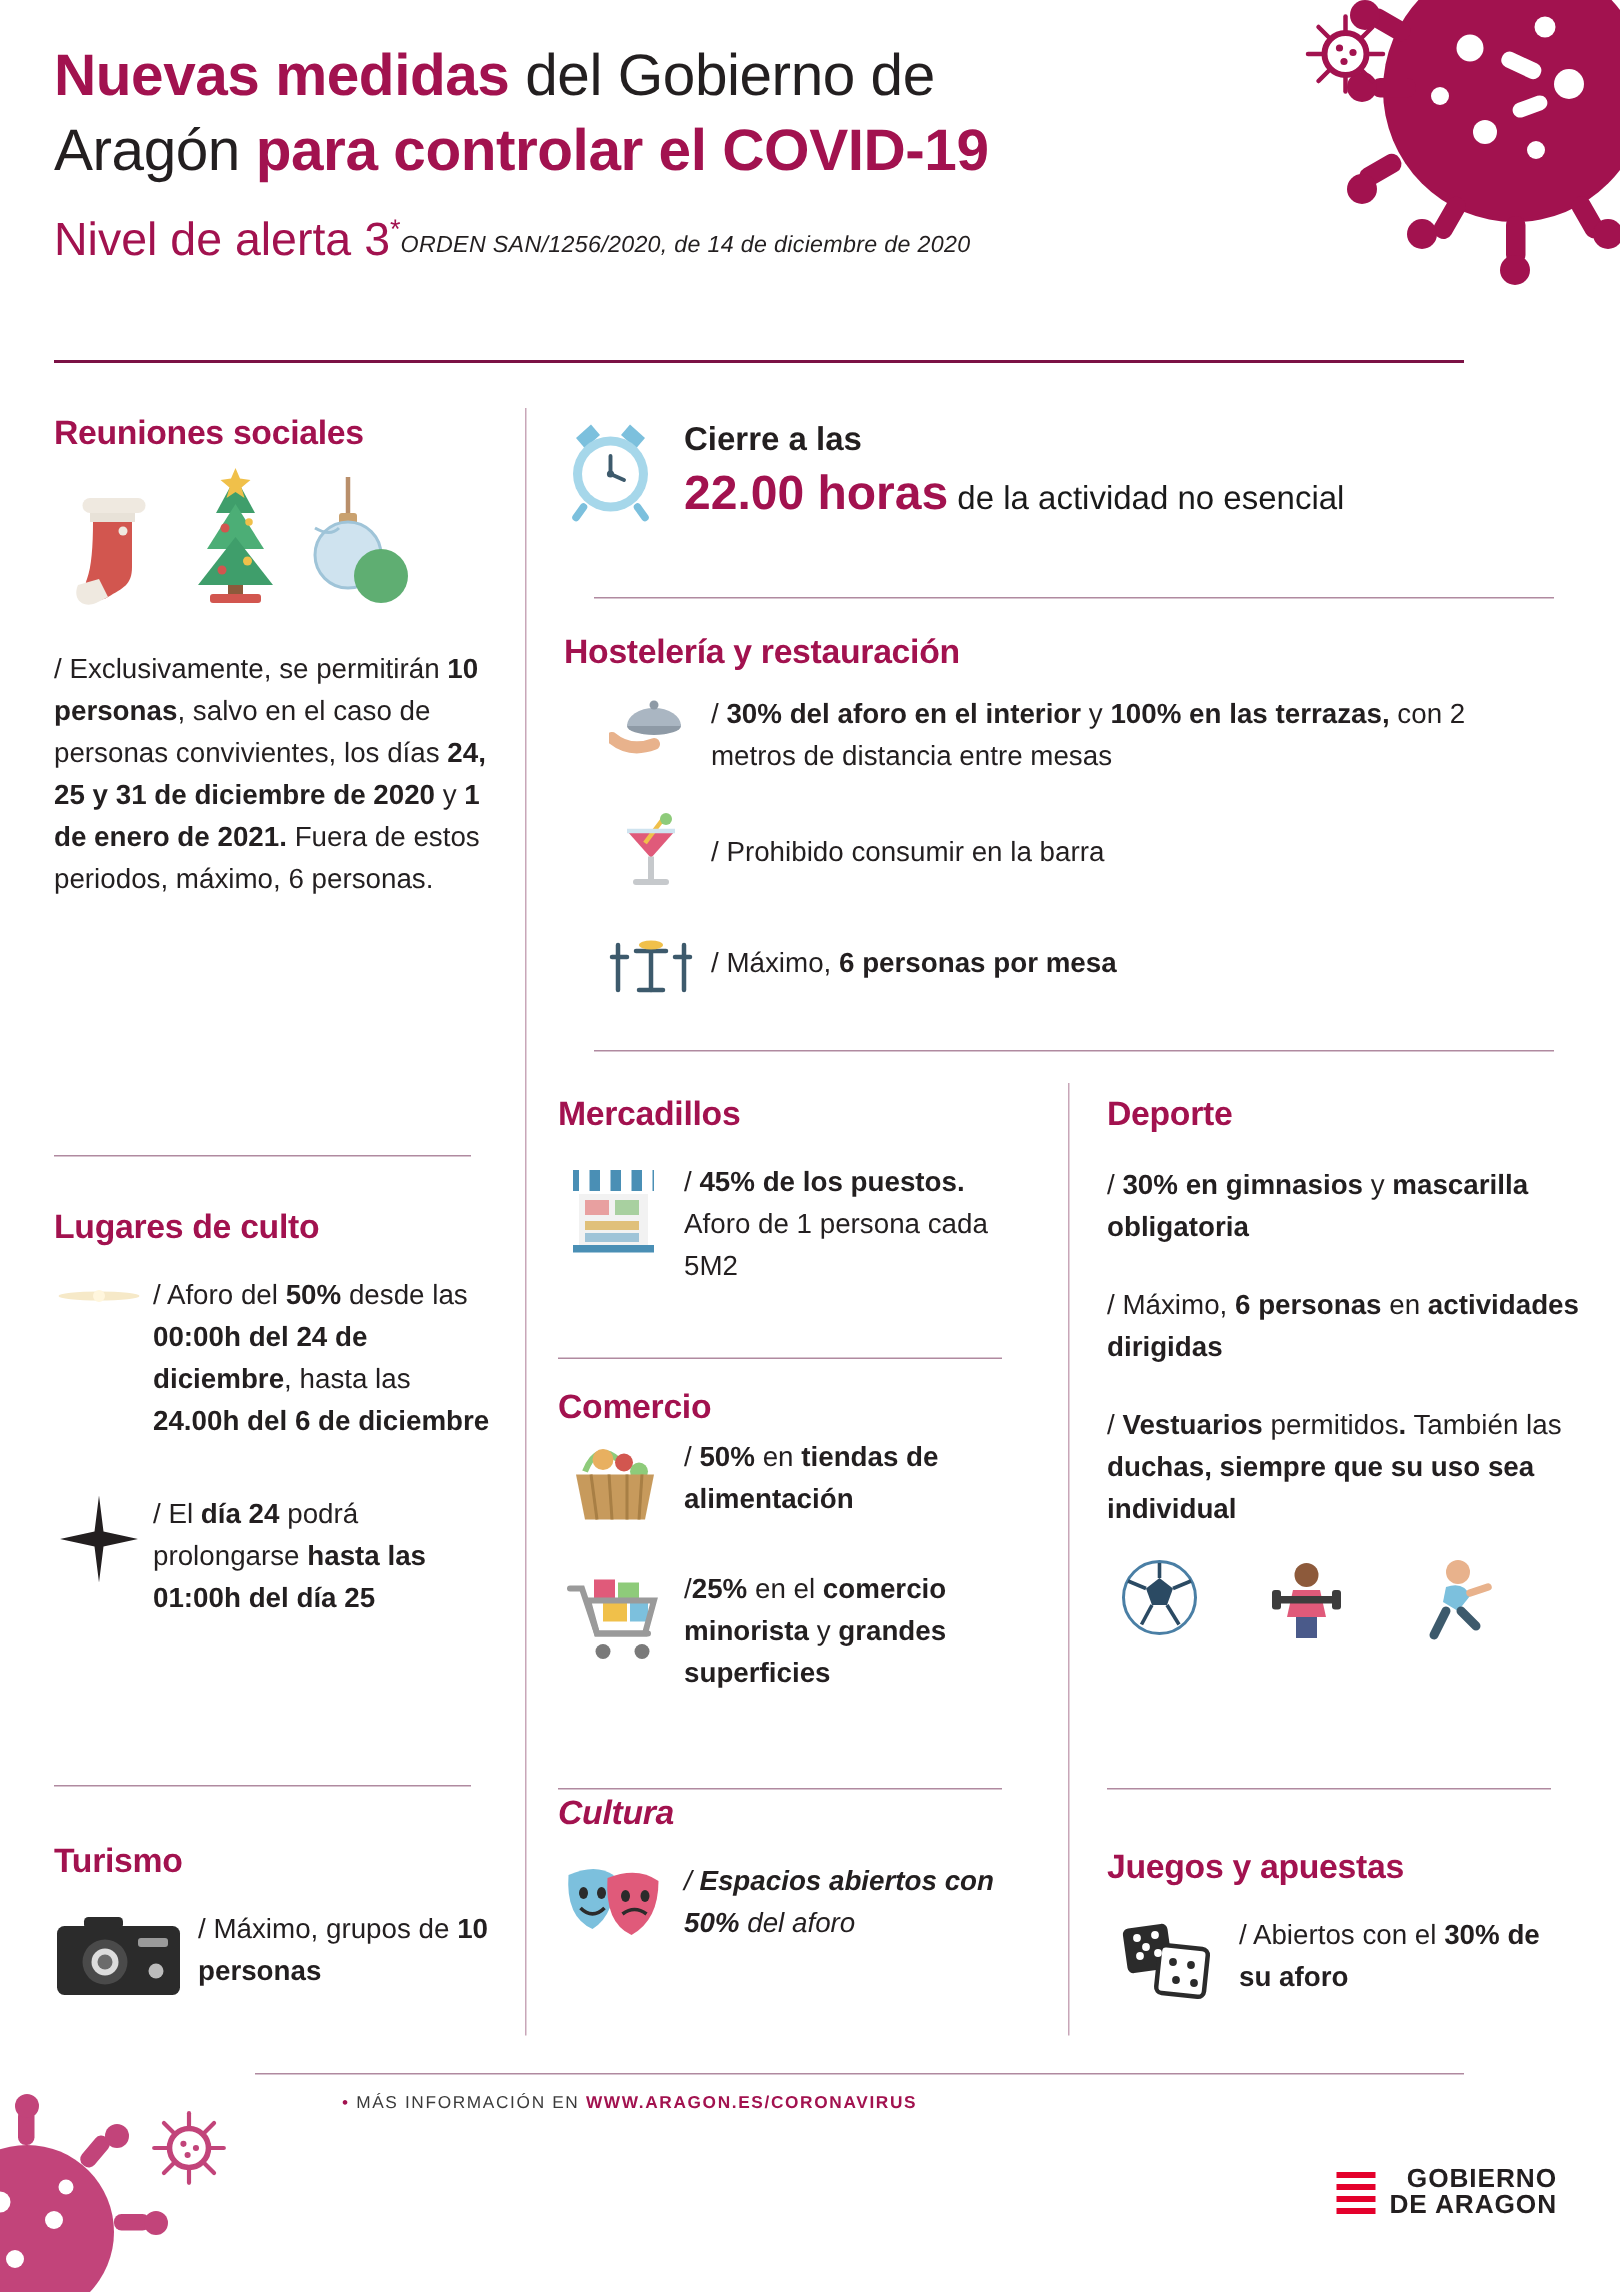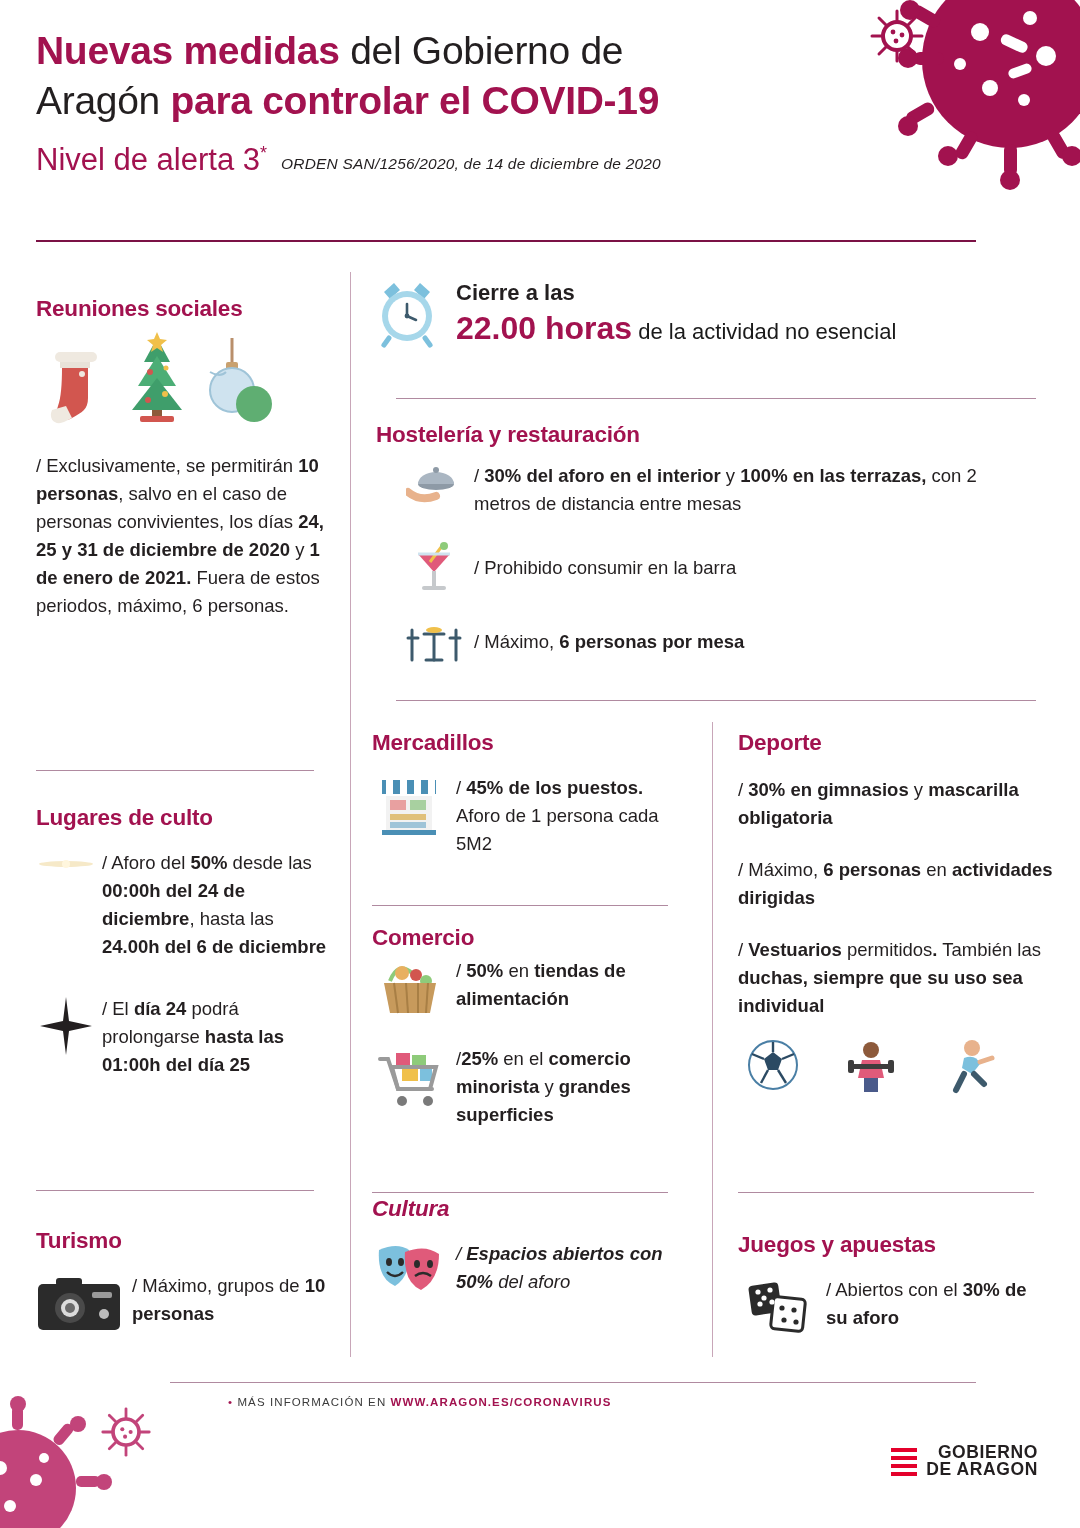--- a/index.html
+++ b/index.html
@@ -31,21 +31,21 @@
   h1.title {
     margin: 0;
     font-size: 39px;
     line-height: 50px;
     font-weight: 400;
     color: #1f1f1f;
     letter-spacing: -0.3px;
   }
   h1.title .mag { color: #a2124f; font-weight: bold; }
   h1.title .dark { color: #231f20; font-weight: 400; }
-  .subrow { margin-top: 16px; display: flex; align-items: flex-end; gap: 14px; }
+  .subrow { margin-top: 16px; display: flex; align-items: flex-end; }
   .alerta { font-size: 31px; color: #a2124f; font-weight: 400; letter-spacing: 0px; }
   .alerta sup { font-size: 18px; }
   .orden { font-size: 15.5px; font-style: italic; color: #231f20; padding-bottom: 5px; letter-spacing: 0.2px;}
   .hrule { position: absolute; left: 36px; top: 240px; width: 940px; height: 2px; background: #7b1145; }
 
   
   .vline { position: absolute; width: 1px; background: #c8a6b8; }
   #vline-1 { left: 350px; top: 272px; height: 1085px; }
   #vline-2 { left: 712px; top: 722px; height: 635px; }
 
@@ -58,21 +58,21 @@
   }
 
   .body-txt { font-size: 18.5px; line-height: 28px; color: #231f20; }
   .body-txt b { font-weight: bold; }
   .item { display: flex; gap: 10px; align-items: flex-start; }
   .icon-box { flex: 0 0 auto; display: flex; align-items: center; justify-content: center; }
 
   .sep { height: 1px; background: #b08aa0; }
 
   
-  #reuniones { position: absolute; left: 36px; top: 296px; width: 296px; }
+  #reuniones { position: absolute; left: 36px; top: 276px; width: 296px; }
   #reuniones-icons { display: flex; align-items: flex-end; gap: 6px; margin: 10px 0 0 2px; }
   #reuniones-text { margin-top: 24px; }
   #sep-left-1 { position: absolute; left: 36px; top: 770px; width: 278px; }
   #culto { position: absolute; left: 36px; top: 805px; width: 300px; }
   #culto-items { margin-top: 14px; }
   #sep-left-2 { position: absolute; left: 36px; top: 1190px; width: 278px; }
   #turismo { position: absolute; left: 36px; top: 1228px; width: 300px; }
 
   
   #cierre { position: absolute; left: 376px; top: 280px; width: 660px; display: flex; gap: 18px; align-items: flex-start; }

